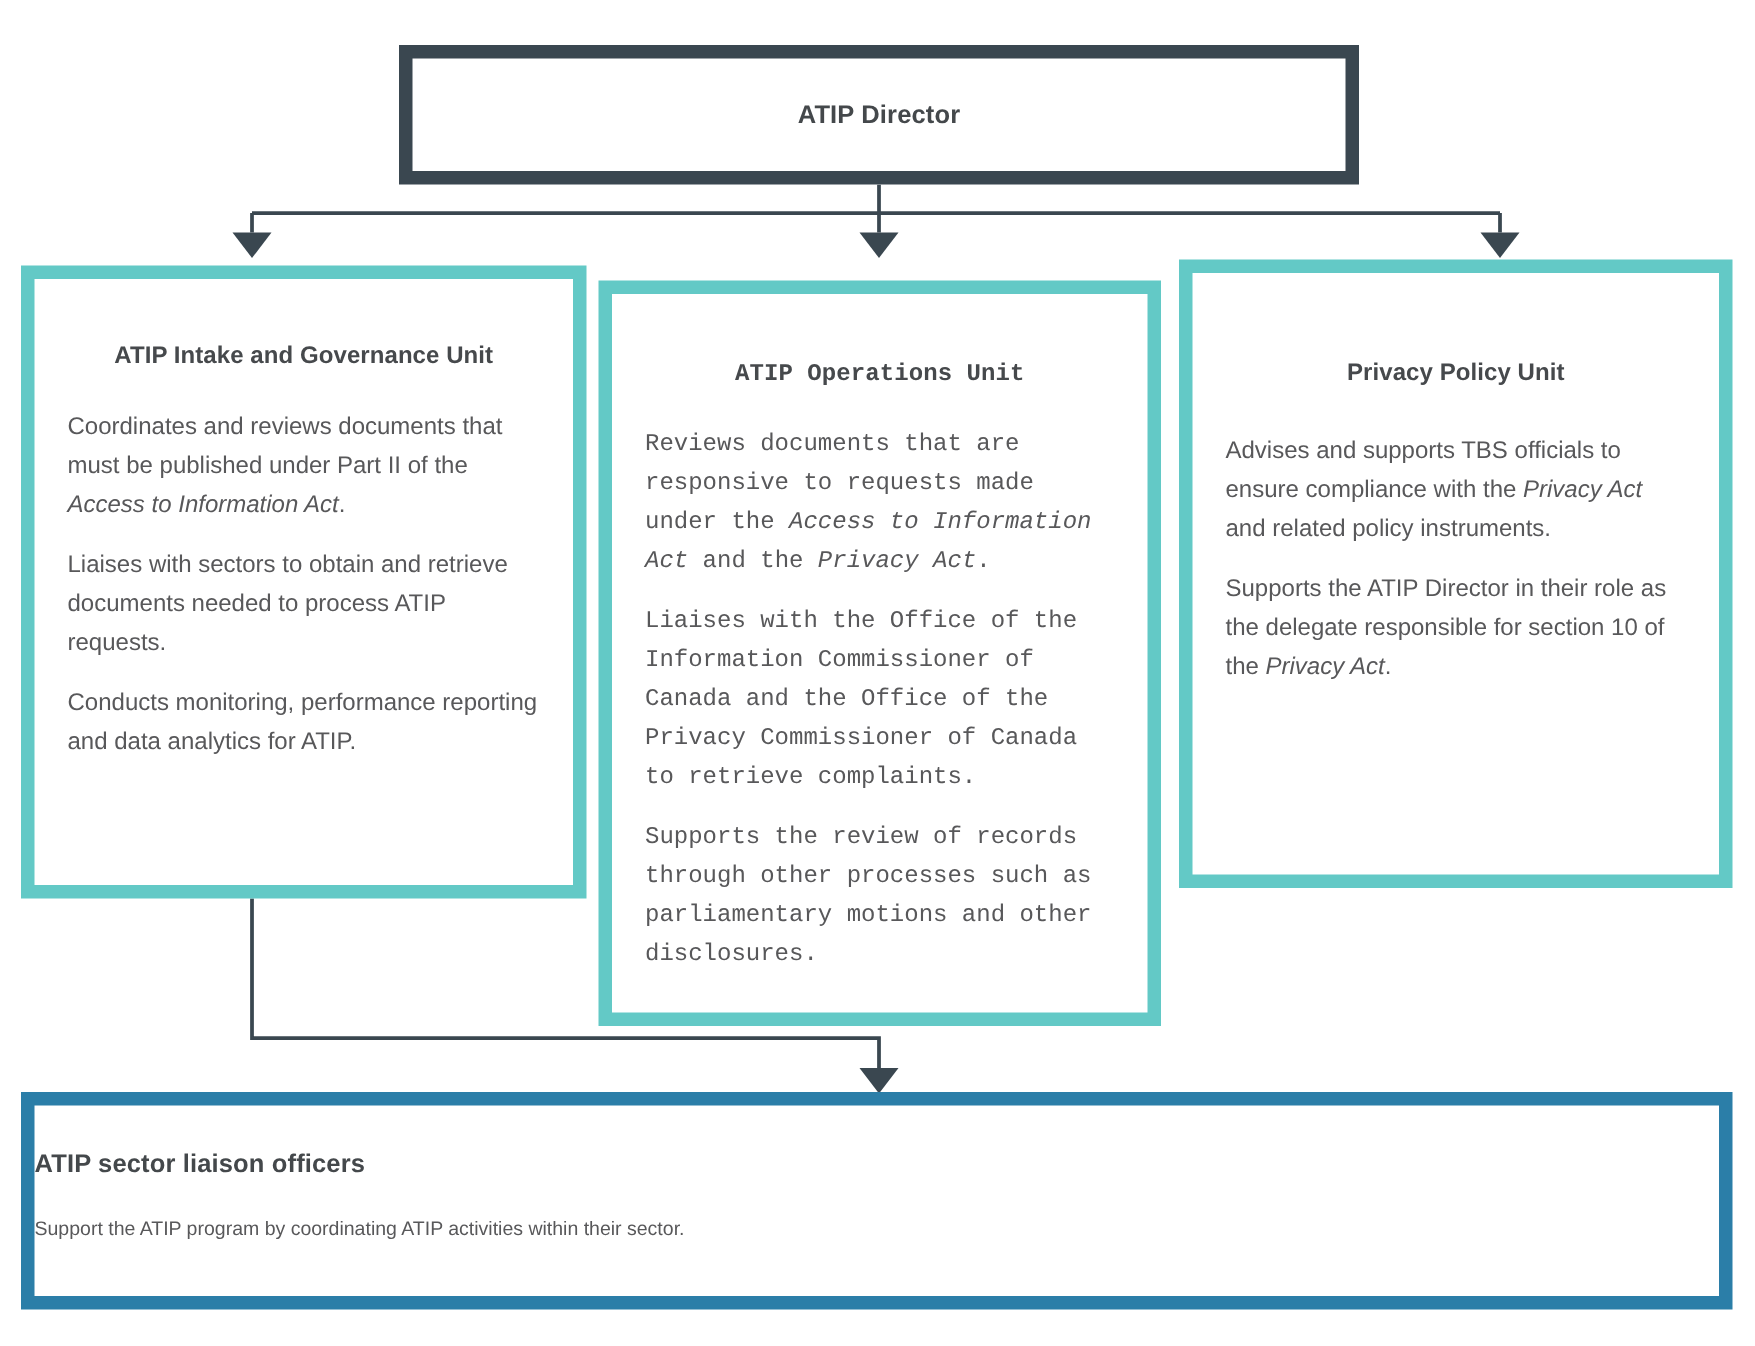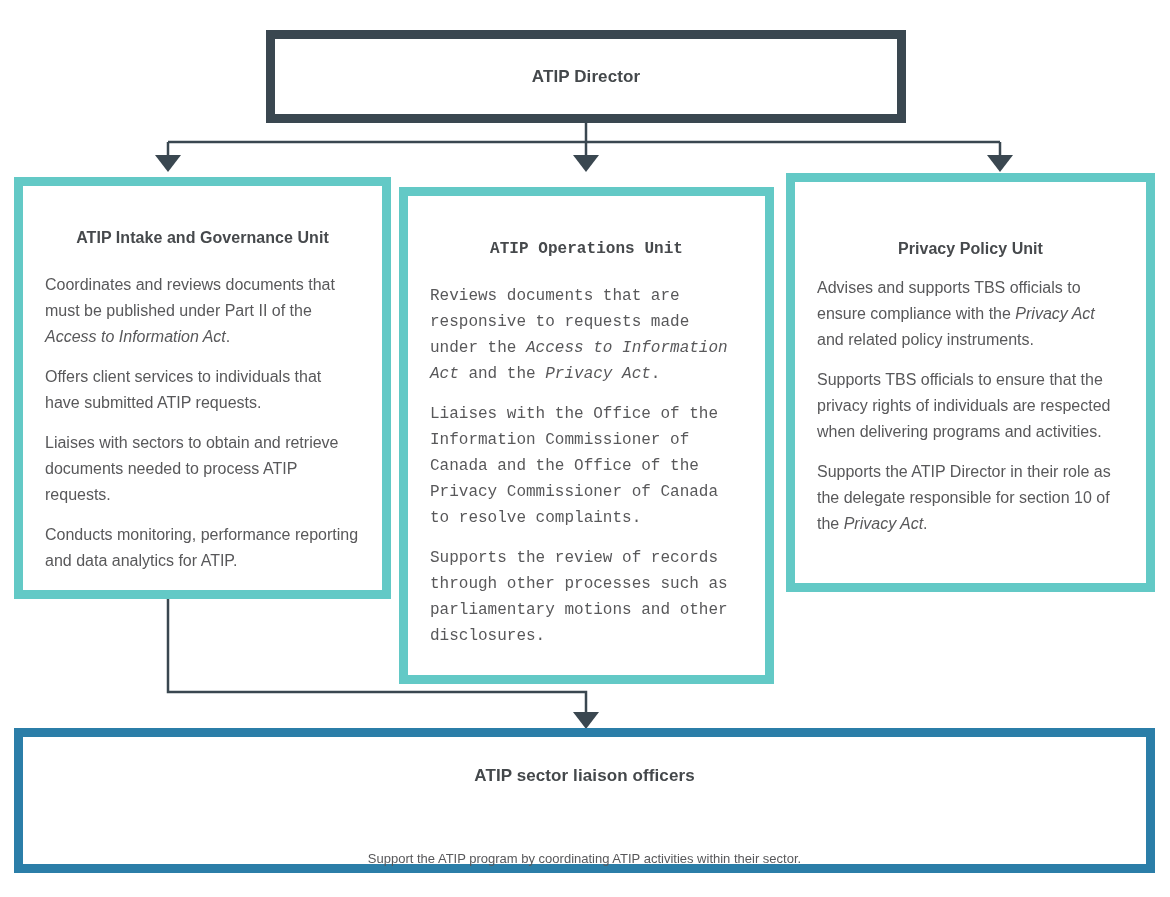--- a/index.html
+++ b/index.html
@@ -77,42 +77,41 @@
   }
 
   .unit .body {
     margin-top: 25px;
   }
 
   .unit-2 .node-title { margin-top: 44px; }
   .unit-2 .body { }
 
   .unit-3 .node-title { margin-top: 58px; }
-  .unit-3 .body { margin-top: 17px; }
+  .unit-3 .body { margin-top: 30px; }
 
   .unit .body p {
     margin: 0 0 14px 0;
     font-size: 16px;
     line-height: 26px;
     color: #58585a;
   }
   .unit .body p:last-child { margin-bottom: 0; }
 
   .unit .body em { font-style: italic; }
 
   .node-liaison {
     left: 14px;
     top: 728px;
     width: 1141px;
     height: 145px;
     border: 9px solid #2b7ea8;
     display: flex;
     flex-direction: column;
-    align-items: center;
-    gap: 40px;
+    align-items: flex-start;
   }
 
   .node-liaison .node-title {
     font-size: 17px;
     font-weight: bold;
     color: #44484b;
     margin-top: 29px;
     letter-spacing: 0.1px;
   }
 
@@ -149,40 +148,38 @@
   </svg>
 
   <div class="node node-director">
     <span class="node-title">ATIP Director</span>
   </div>
 
   <div class="node unit unit-1">
     <span class="node-title">ATIP Intake and Governance Unit</span>
     <div class="body">
         <p><span>Coordinates and reviews documents that must be published under Part II of the </span><em>Access to Information Act</em><span>.</span></p>
-        <p><span>Offers client services to individuals that have submitted ATIP requests.</span></p>
         <p><span>Liaises with sectors to obtain and retrieve documents needed to process ATIP requests.</span></p>
         <p><span>Conducts monitoring, performance reporting and data analytics for ATIP.</span></p>
       </div>
   </div>
 
   <div class="node unit unit-2">
     <span class="node-title">ATIP Operations Unit</span>
     <div class="body">
         <p><span>Reviews documents that are responsive to requests made under the </span><em>Access to Information Act</em><span> and the </span><em>Privacy Act</em><span>.</span></p>
-        <p><span>Liaises with the Office of the Information Commissioner of Canada and the Office of the Privacy Commissioner of Canada to resolve complaints.</span></p>
+        <p><span>Liaises with the Office of the Information Commissioner of Canada and the Office of the Privacy Commissioner of Canada to retrieve complaints.</span></p>
         <p><span>Supports the review of records through other processes such as parliamentary motions and other disclosures.</span></p>
       </div>
   </div>
 
   <div class="node unit unit-3">
     <span class="node-title">Privacy Policy Unit</span>
     <div class="body">
         <p><span>Advises and supports TBS officials to ensure compliance with the </span><em>Privacy Act</em><span> and related policy instruments.</span></p>
-        <p><span>Supports TBS officials to ensure that the privacy rights of individuals are respected when delivering programs and activities.</span></p>
         <p><span>Supports the ATIP Director in their role as the delegate responsible for section 10 of the </span><em>Privacy Act</em><span>.</span></p>
       </div>
   </div>
 
   <div class="node node-liaison">
     <span class="node-title">ATIP sector liaison officers</span>
     <span class="node-desc">Support the ATIP program by coordinating ATIP activities within their sector.</span>
   </div>
 
 </div>

